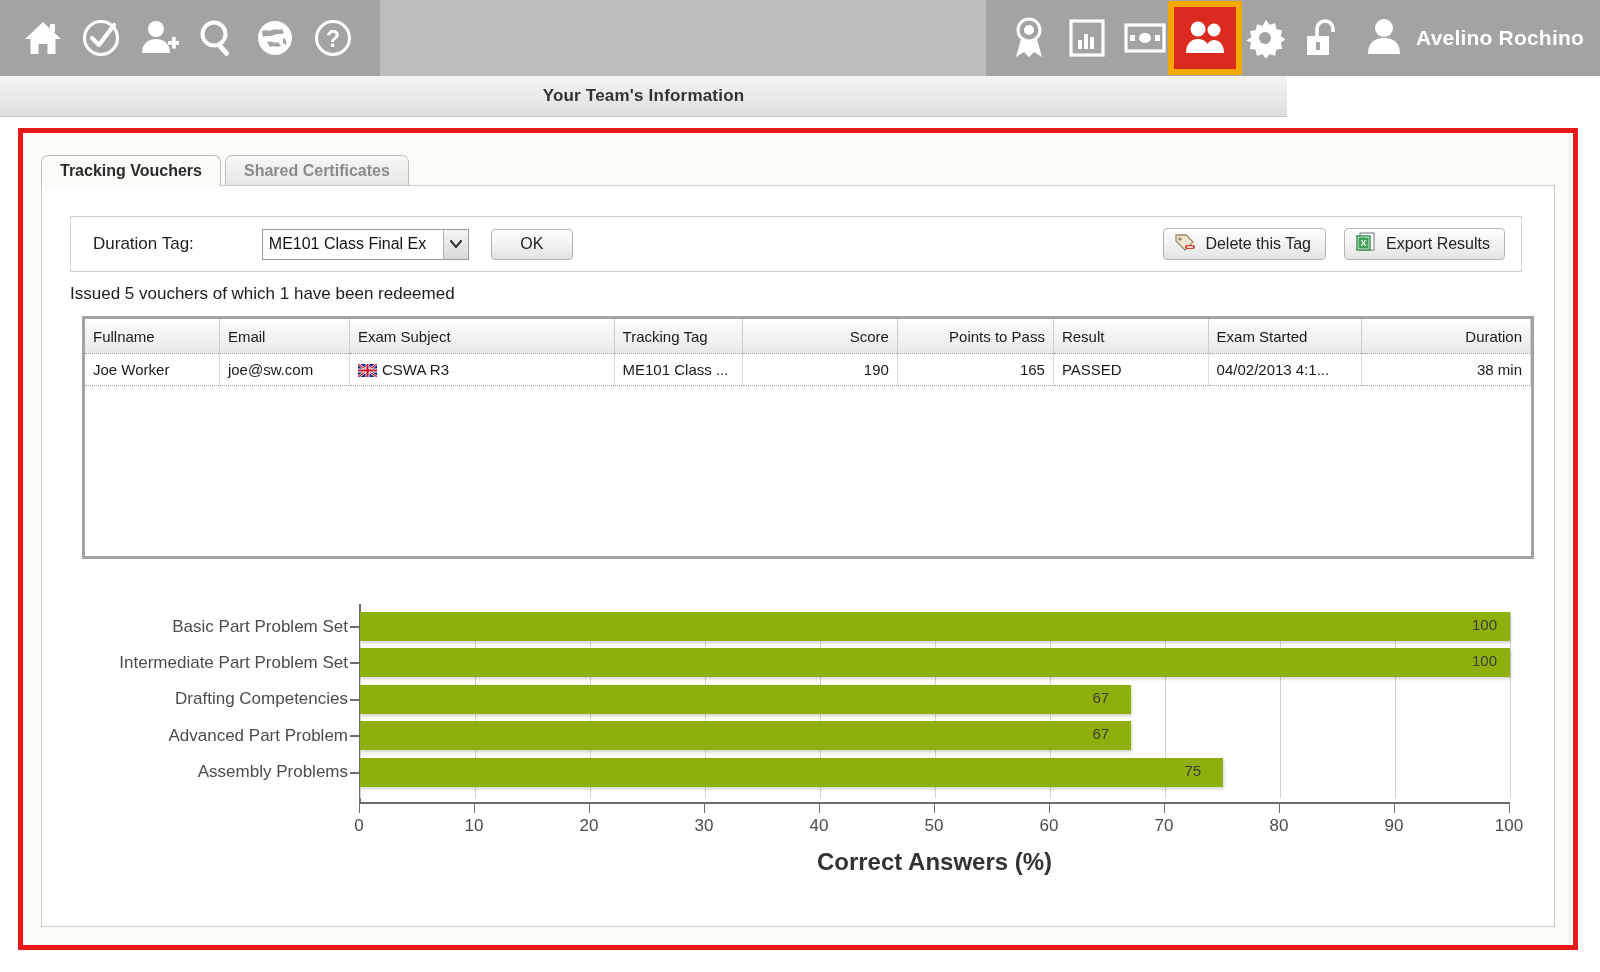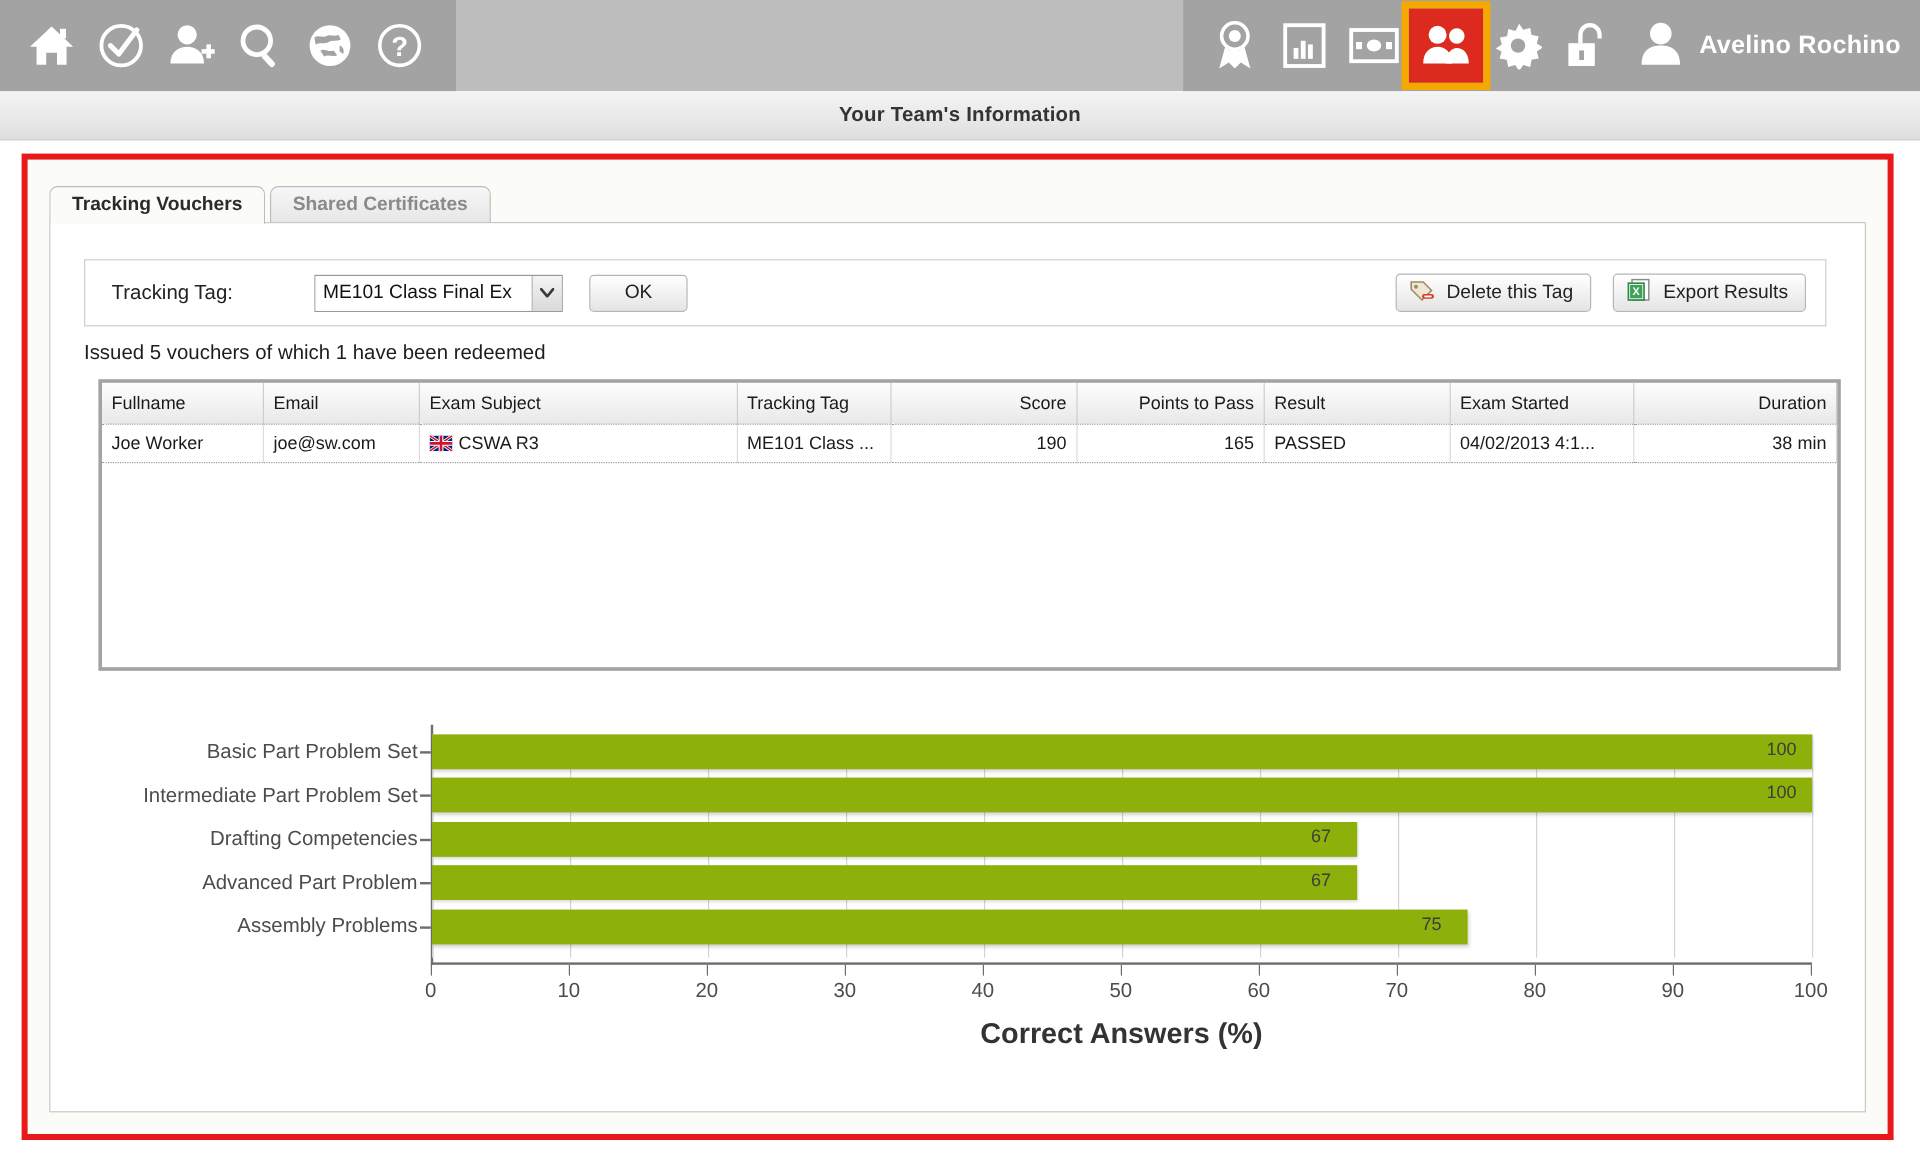--- a/index.html
+++ b/index.html
@@ -67,21 +67,21 @@
     font-weight: bold;
     margin-left: 14px;
     white-space: nowrap;
     letter-spacing: 0.2px;
   }
 
   
   .titlebar {
     position: absolute;
     left: 0; top: 76px;
-    width: 1600px;
+    width: 1287px;
     height: 40px;
     background: linear-gradient(to bottom, #f4f4f4 0%, #eaeaea 50%, #dedede 100%);
     border-bottom: 1px solid #c8c8c8;
     display: flex;
     align-items: center;
     justify-content: center;
   }
   .titlebar-text {
     font-size: 17px;
     font-weight: bold;
@@ -512,21 +512,21 @@
       <span>Tracking Vouchers</span>
     </div>
     <div class="tab inactive">
       <span>Shared Certificates</span>
     </div>
   </div>
 
   <div class="panel">
 
     <div class="filterbar">
-      <span class="filter-label">Tracking Tag:</span>
+      <span class="filter-label">Duration Tag:</span>
 
       <div class="select-wrap">
         <div class="select-value">ME101 Class Final Ex</div>
         <div class="select-arrow">
           <svg width="12" height="8" viewBox="0 0 12 8">
               <path d="M1 1 L6 7 L11 1" fill="none" stroke="#3a3a3a" stroke-width="2.2" stroke-linecap="round"></path>
             </svg>
         </div>
       </div>
 

